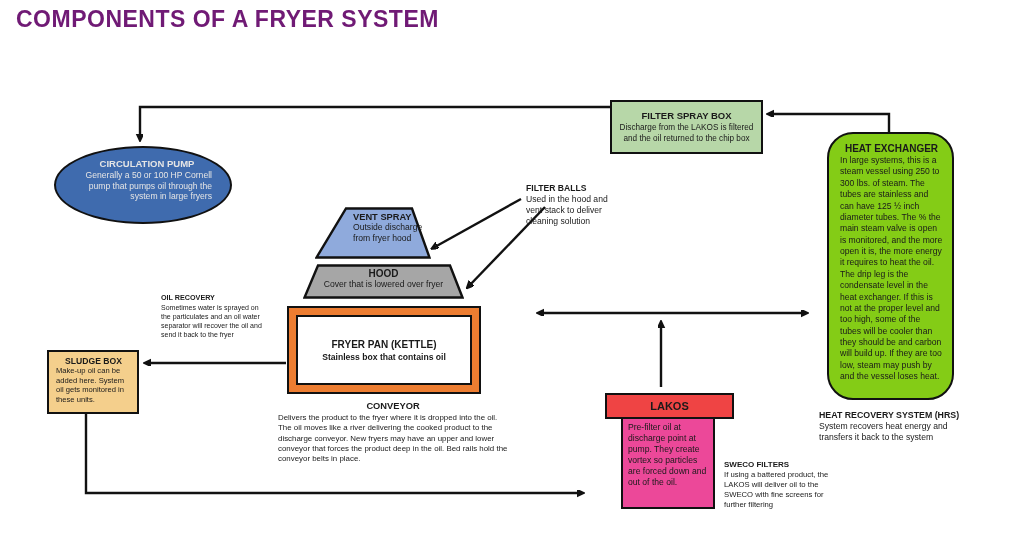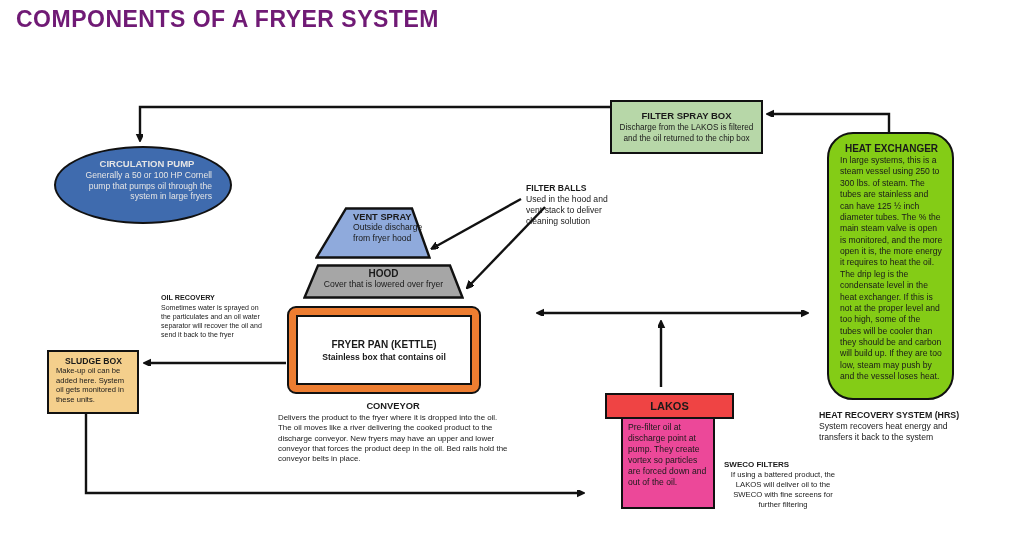--- a/index.html
+++ b/index.html
@@ -60,21 +60,21 @@
   #spray .node-title{font-size:8.6px;}
   #spray .node-body{font-size:8.6px;line-height:1.3;}
   #oilrec{left:161px;top:293px;width:102px;}
   #oilrec .node-title{font-size:7.2px;}
   #oilrec .node-body{font-size:7.0px;line-height:1.3;}
   #conveyor{left:278px;top:401px;width:230px;}
   #conveyor .node-title{font-size:9.3px;text-align:center;margin-bottom:2px;}
   #conveyor .node-body{font-size:7.9px;line-height:1.3;}
   #sweco{left:724px;top:460px;width:118px;}
   #sweco .node-title{font-size:8px;}
-  #sweco .node-body{font-size:7.7px;line-height:1.3;text-align:center;}
+  #sweco .node-body{font-size:7.7px;line-height:1.3;}
   #hrs{left:819px;top:410px;width:148px;}
   #hrs .node-title{font-size:8.8px;}
   #hrs .node-body{font-size:8.6px;line-height:1.3;}
 
   
   #sludge{left:47px;top:350px;width:92px;height:64px;border:2.5px solid #111;
     padding:4px 6px 0 7px;}
   #sludge .node-title{font-size:8.6px;text-align:center;}
   #sludge .node-body{font-size:7.6px;line-height:1.28;}
 
@@ -141,21 +141,21 @@
   <div id="hood" class="node trap">
     <svg width="161" height="35" viewBox="0 0 161 35">
       <polygon points="15,1.5 147,1.5 159.5,33.5 1.5,33.5" stroke="#111" stroke-width="2.4" fill="#A6A6A6"></polygon>
     </svg>
     <div class="txt">
       <div class="node-title">HOOD</div>
       <div class="node-body">Cover that is lowered over fryer</div>
     </div>
   </div>
 
-  <div id="fryer" class="node" style="background-color: rgb(237, 125, 49); border-radius: 9px;">
+  <div id="fryer" class="node" style="background-color: rgb(237, 125, 49);">
     <div class="inner">
       <div class="node-title">FRYER PAN (KETTLE)</div>
       <div class="node-body">Stainless box that contains oil</div>
     </div>
   </div>
 
   <div id="spray" class="node textblock">
     <div class="node-title">FILTER BALLS</div>
     <div class="node-body">Used in the hood and vent stack to deliver cleaning solution</div>
   </div>

